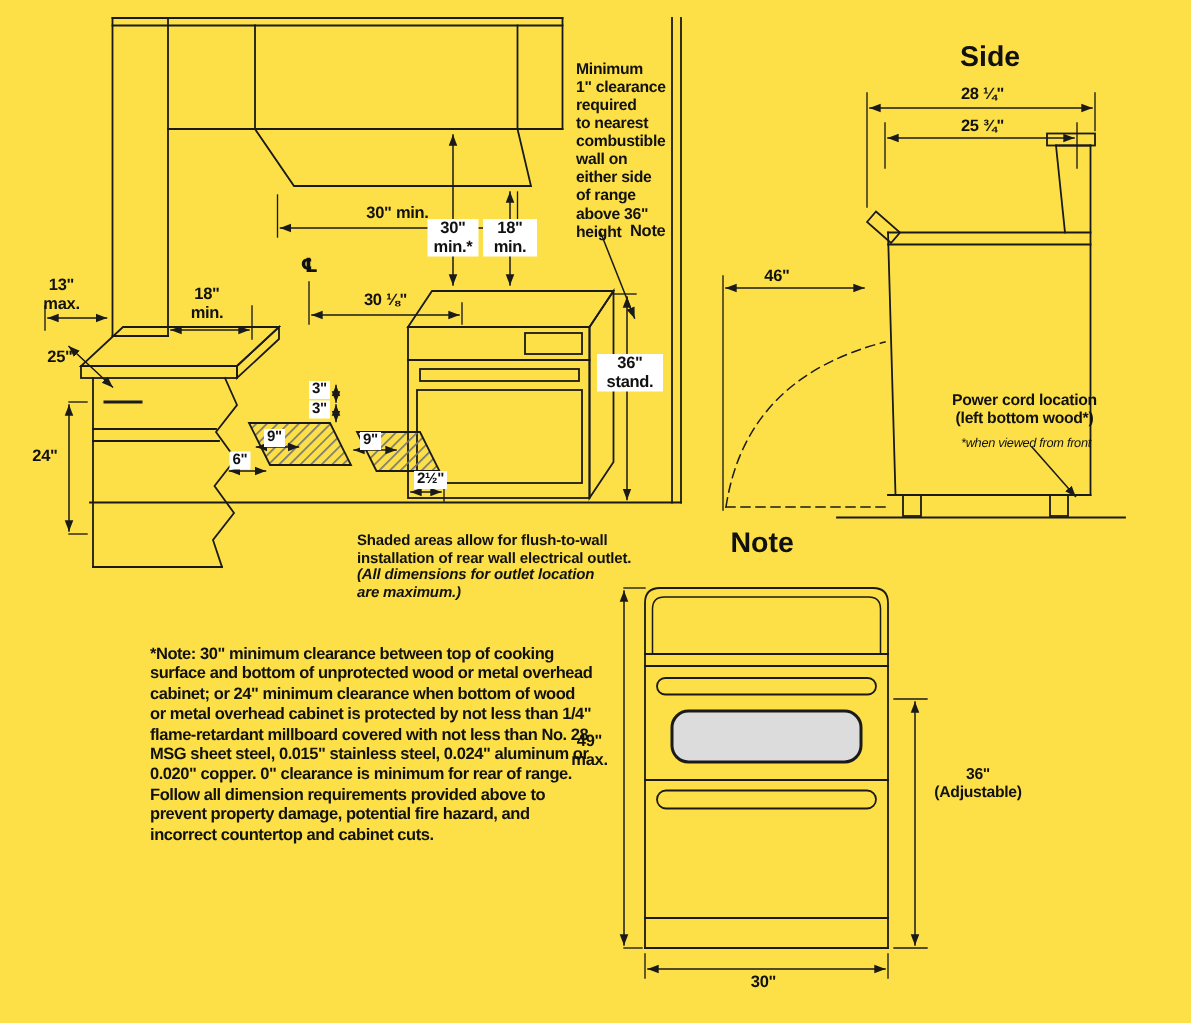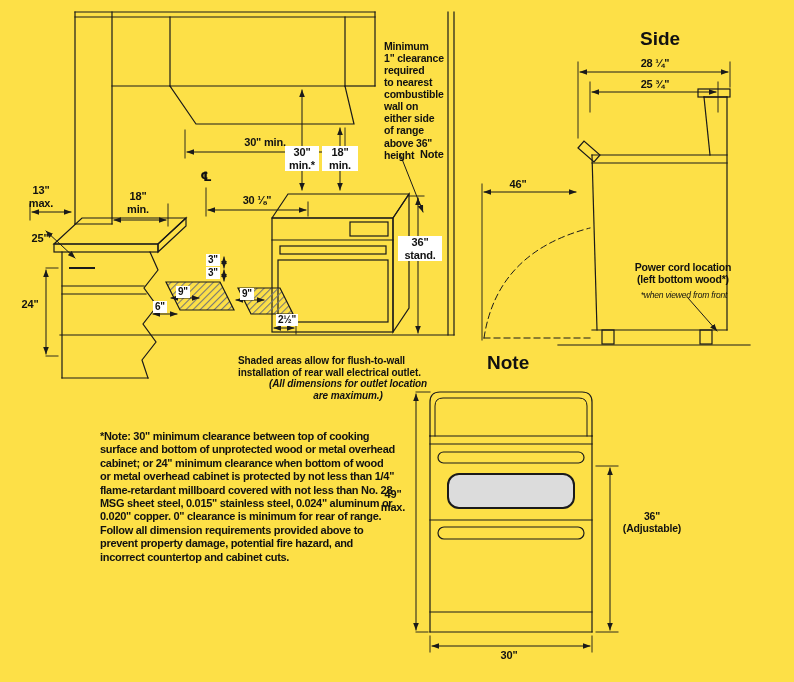--- a/index.html
+++ b/index.html
@@ -14,21 +14,21 @@
     white-space:pre-line; color:#111; letter-spacing:-0.2px;
   }
   .c   { text-align:center; }
   .bg  { background:#fff; padding:0 2px; }
   .fs10  { font-size:10px; }
   .fs105 { font-size:10.5px; }
   .fs85  { font-size:8.5px; font-weight:normal; }
   .fs13  { font-size:13px; }
   .hd  { font-size:19px; letter-spacing:0; }
   .it  { font-style:italic; }
-  .it-block { font-style:italic; display:block;text-align:center; }
+  .it-block { font-style:italic; display:block; }
   .note-block {
     position:absolute; left:100px; top:430px; width:296px;
     font-size:11px; line-height:1.22; font-weight:bold; letter-spacing:-0.3px;
   }
   .shaded { line-height:1.18; }
 </style>
 </head>
 <body>
 
 <div class="canvas">

